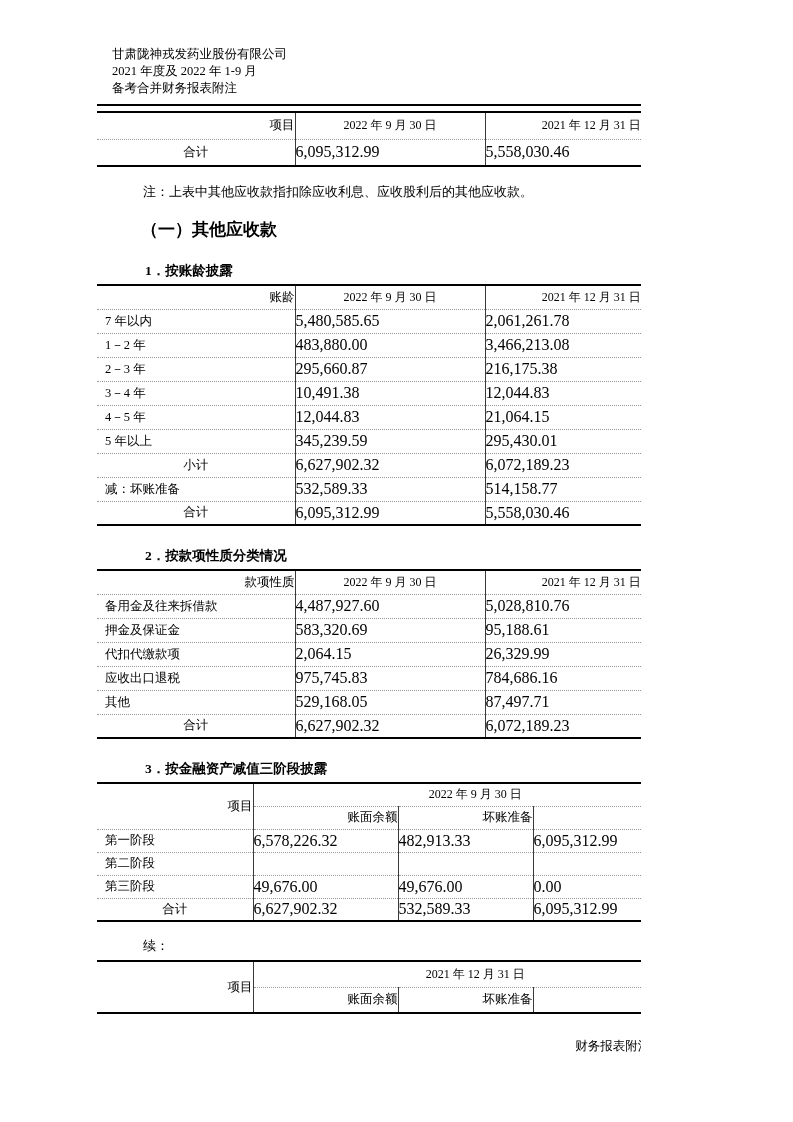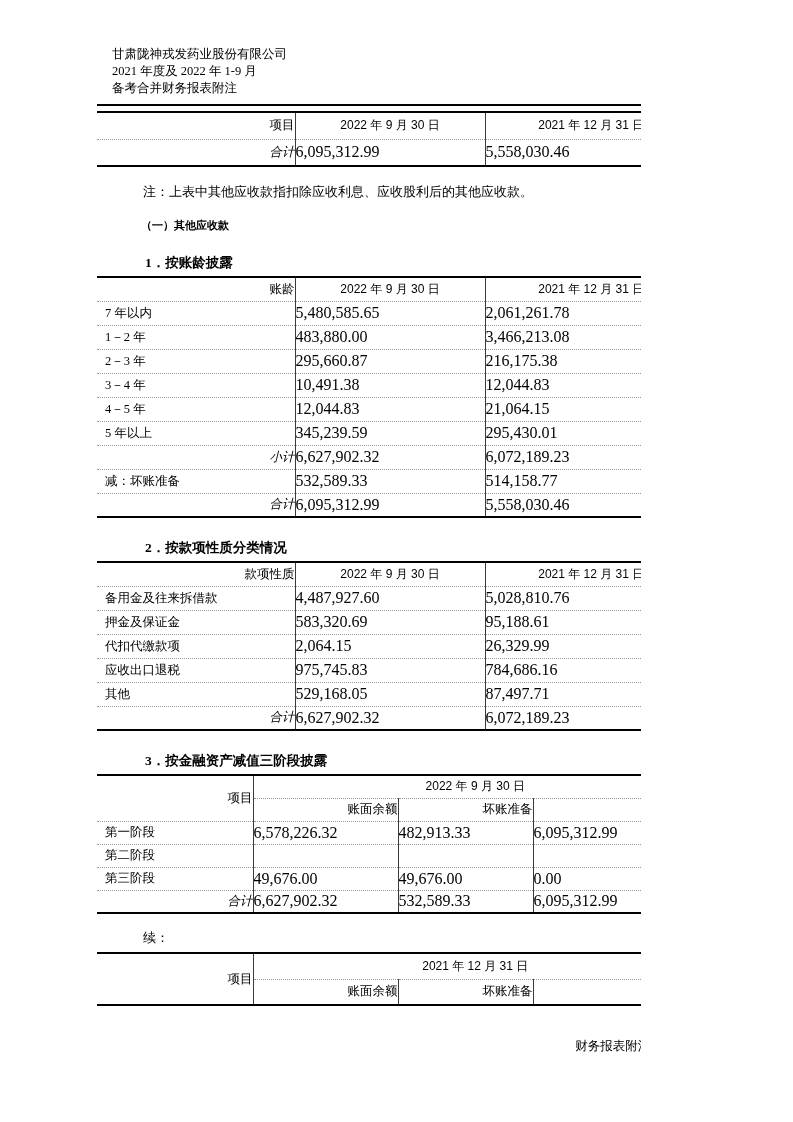--- a/index.html
+++ b/index.html
@@ -15,30 +15,30 @@
   .doc-header { padding-top:46px; margin-left:112px; font-size:12.5px; line-height:17px; }
   .head-rule { margin:7px 0 0 97px; width:600px; border-top:2px solid #000; }
 
   table.fin { border-collapse:collapse; table-layout:fixed; width:600px; margin-left:97px;
               border-top:2px solid #000; border-bottom:2px solid #000; font-size:12.5px; }
   table.fin td { overflow:hidden; white-space:nowrap; vertical-align:middle; }
   table.fin tr + tr td, table.fin tr.subrow td { border-top:1px dotted #999; }
   td.vsep { border-left:1px solid #3a3a3a; }
   td.hdr { text-align:right; }
   td.lbl { text-align:left; padding-left:8px; }
-  td.ctr { text-align:right;font-style:italic; }
+  td.ctr { text-align:center; }
   td.num { text-align:left; padding-right:8px; font-family:Liberation Serif, serif; font-size:16px; }
-  td.date { text-align:center; font-family:Liberation Sans, sans-serif; font-size:12px; }
+  td.date { text-align:center; font-family:Liberation Serif, serif; font-size:12px; }
   .rh27 td { height:27px; }
   .rh26 td { height:26px; }
   .rh24 td { height:24px; }
   .rh23 td { height:23px; }
 
   .note { margin:16px 0 0 143px; font-size:13px; }
-  .sec-title { margin:17px 0 0 141px; font-size:11px; font-weight:bold; }
+  .sec-title { margin:17px 0 0 141px; font-size:17px; font-weight:bold; }
   .sub-title { margin:21px 0 0 145px; font-size:13.5px; font-weight:bold; }
   .mt12 { margin-top:4px; }
   .cont-label { margin:15px 0 0 143px; font-size:13px; }
   .cont-table { margin-top:5px; }
   .footer { position:absolute; top:1038px; left:97px; width:600px; text-align:right; font-size:12.5px; }
 </style>
 </head>
 <body>
 
 <div class="page">

